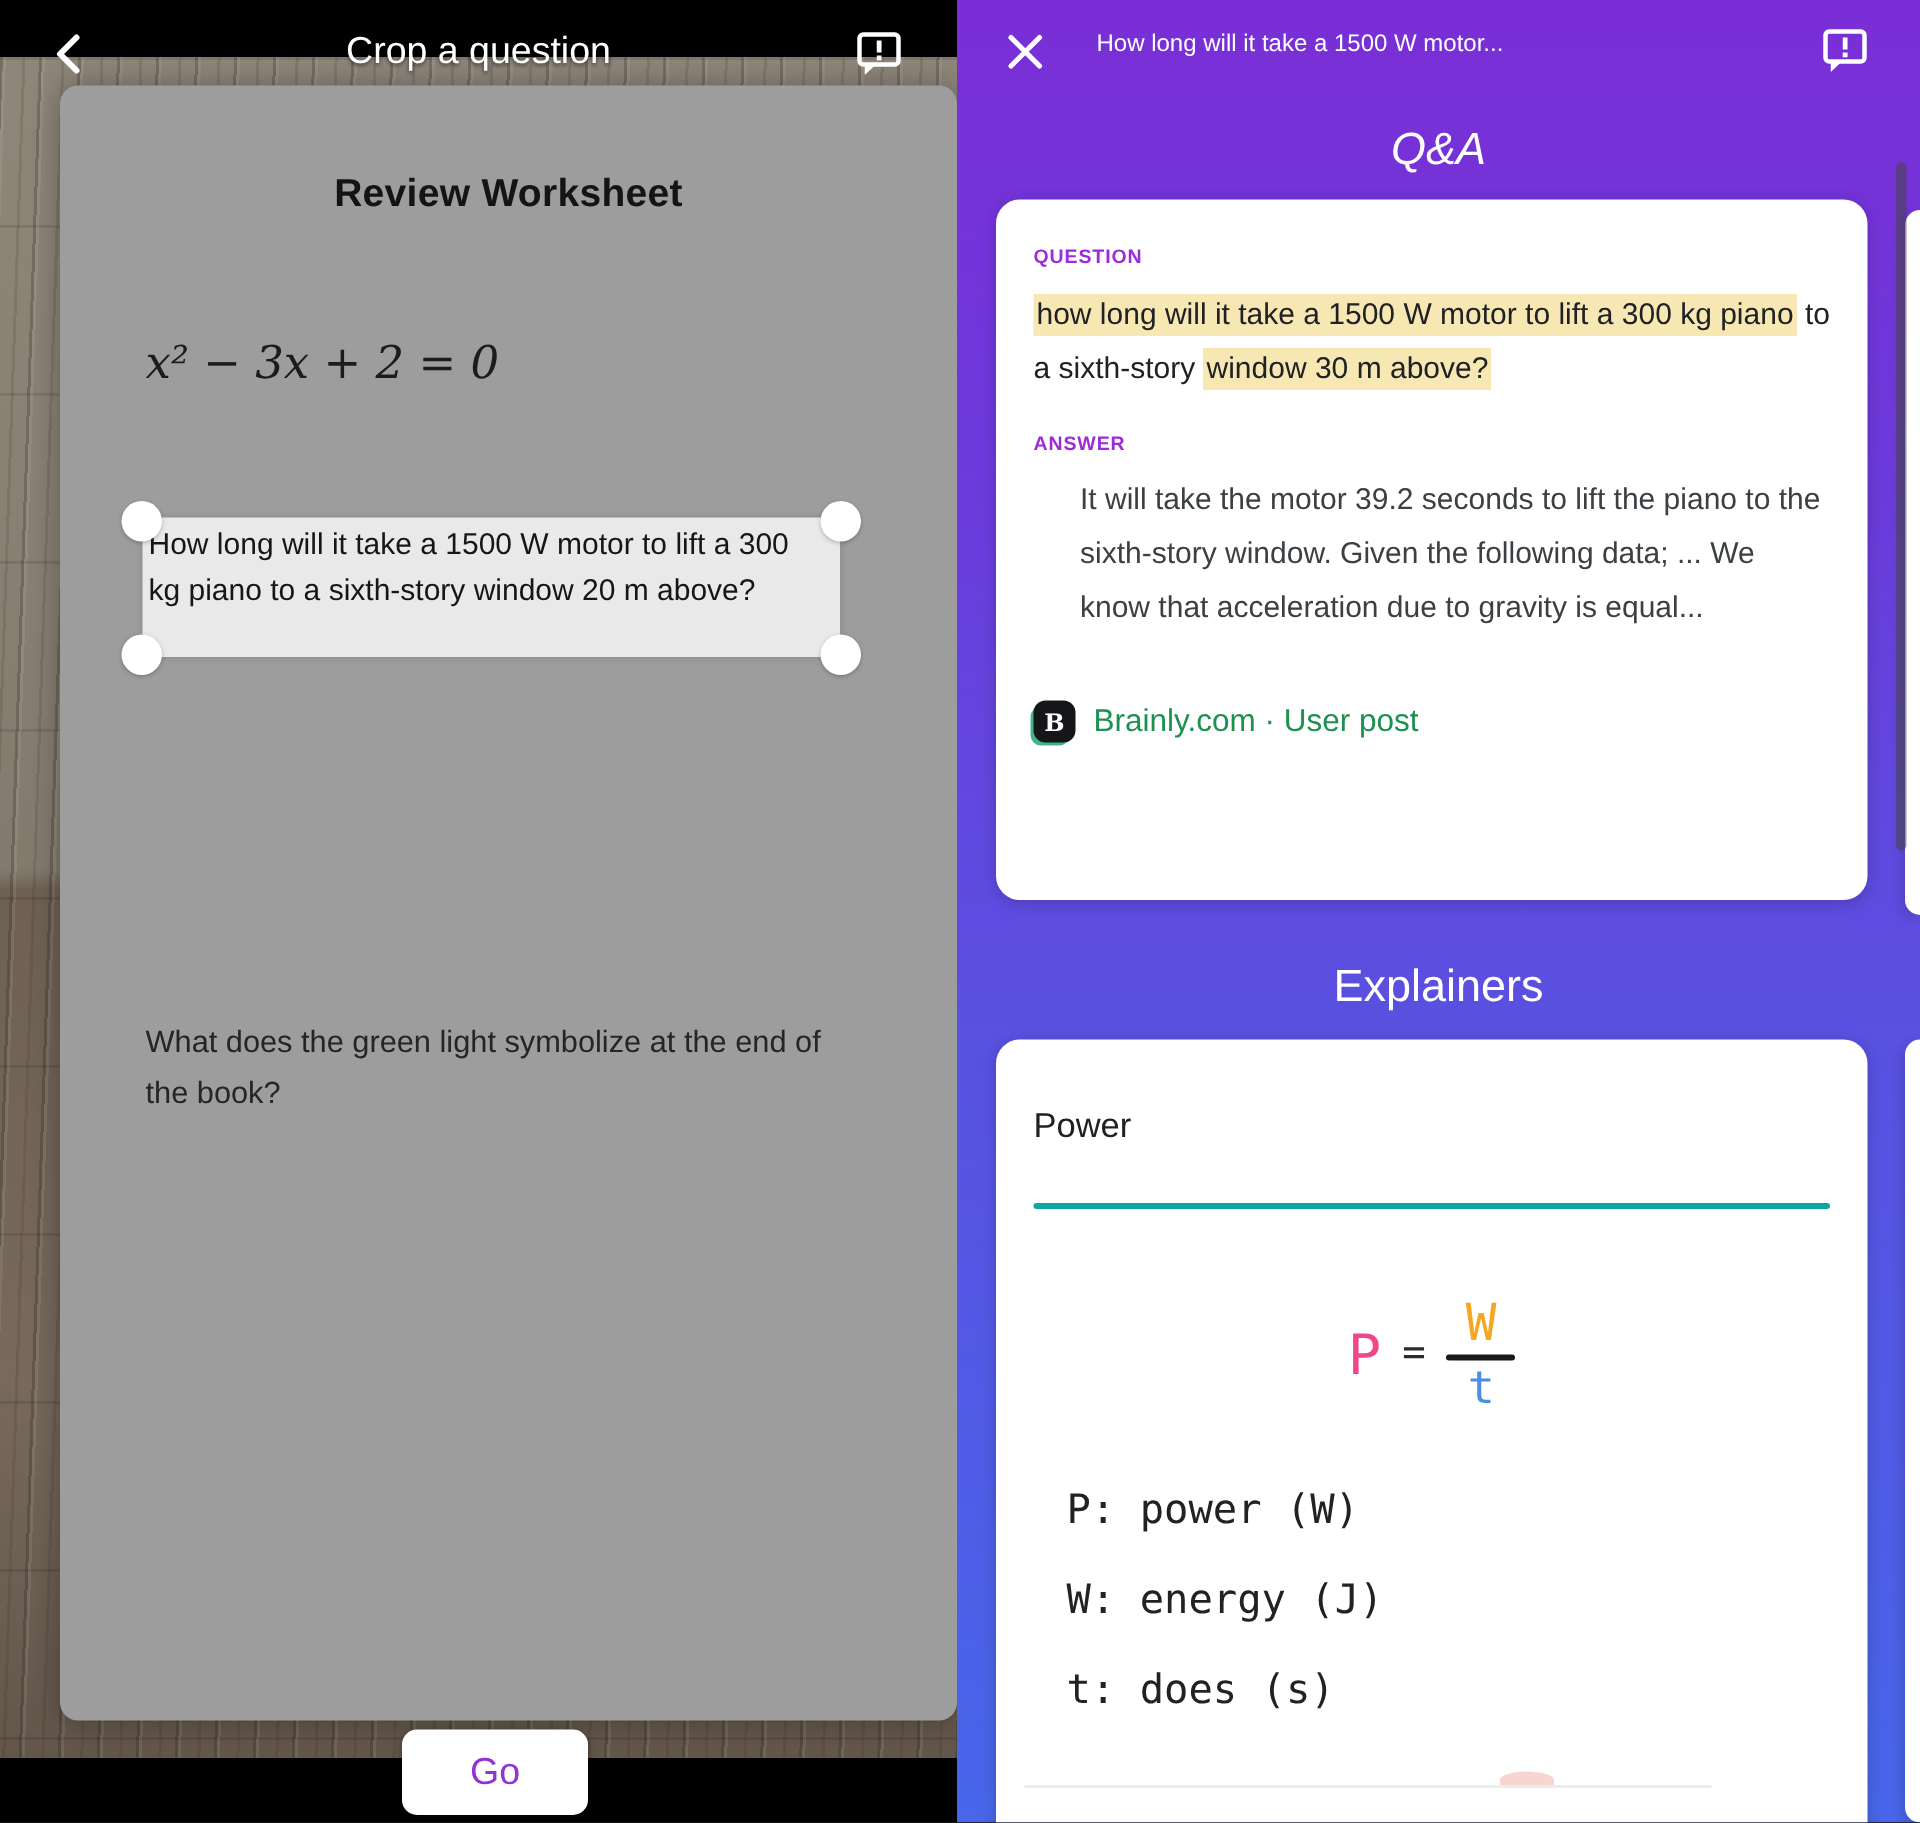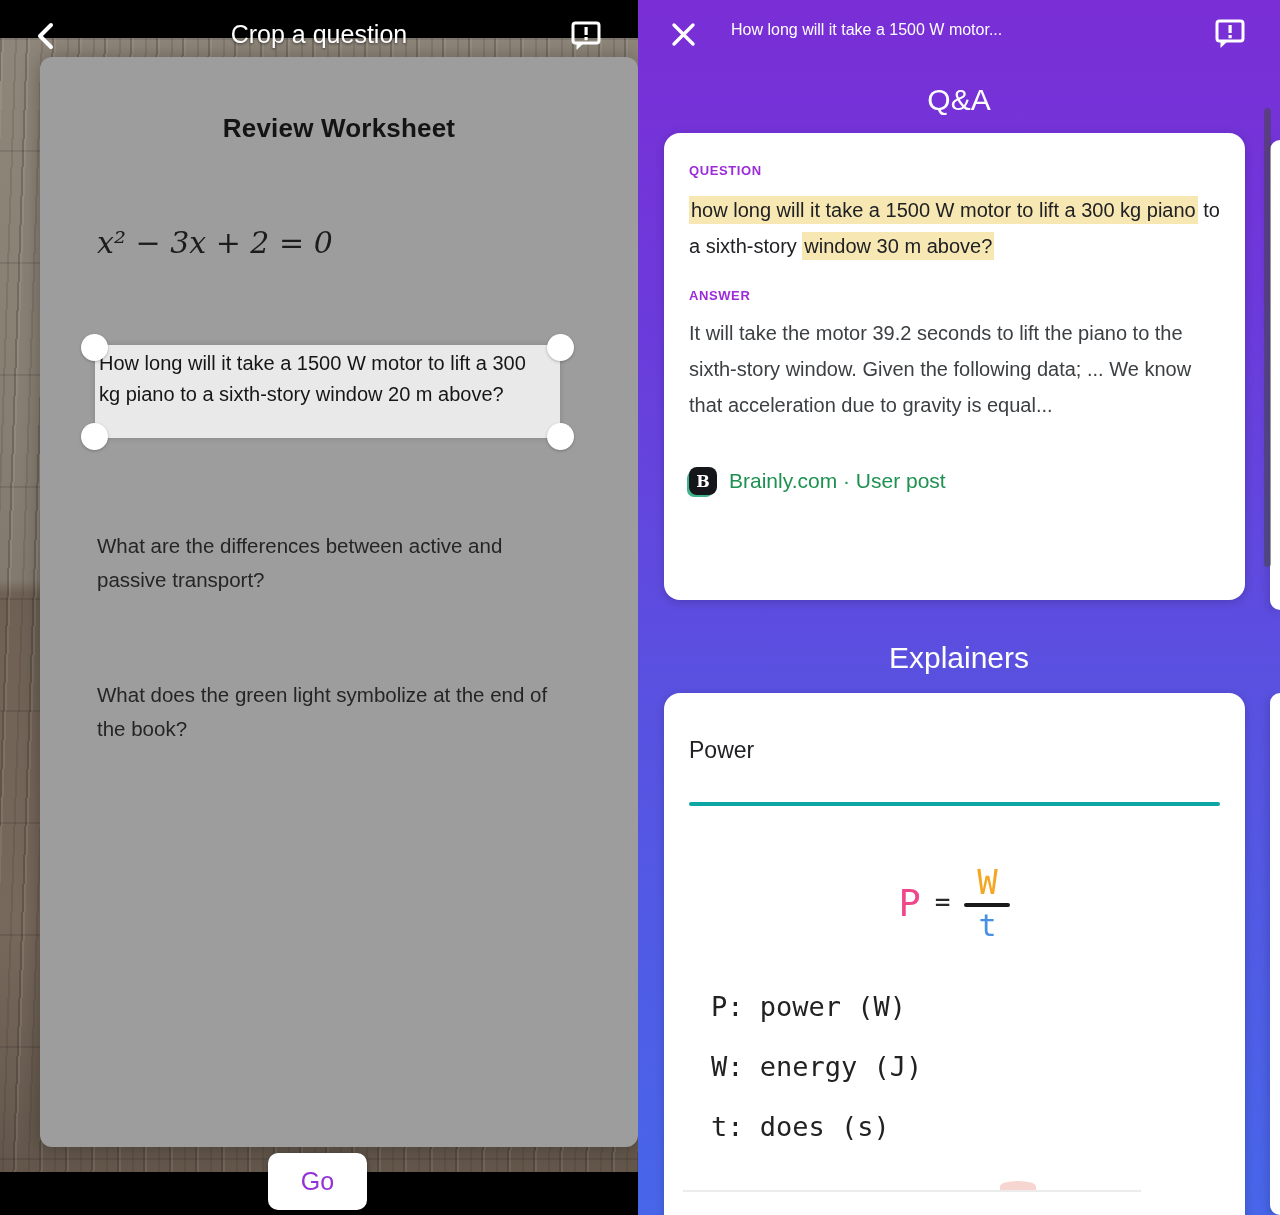--- a/index.html
+++ b/index.html
@@ -40,51 +40,51 @@
   }
   .crop-text { padding:3px 8px 0 4px; font-size:20px; line-height:31px; color:#161616; }
   .handle { position:absolute; width:27px; height:27px; border-radius:50%; background:#fff;
     box-shadow:0 1px 3px rgba(0,0,0,.25); cursor:pointer; }
   .h-tl { left:-14px; top:-11px; } .h-tr { right:-14px; top:-11px; }
   .h-bl { left:-14px; bottom:-12px; } .h-br { right:-14px; bottom:-12px; }
   .ws-q { position:absolute; left:57px; width:480px; font-size:20.5px; line-height:34px; color:#252525; }
   .ws-q2 { top:472px; } .ws-q3 { top:621px; }
   .black-bottom { position:absolute; left:0; bottom:0; width:100%; height:43px; background:#000; z-index:4; }
   .go-btn {
-    position:absolute; left:268px; top:1153px; width:99px; height:57px; z-index:8;
+    position:absolute; left:268px; top:1153px; width:124px; height:57px; z-index:8;
     background:#fff; border:none; border-radius:10px; cursor:pointer;
     color:#9333d6; font-size:25px; font-family:"Liberation Sans", sans-serif;
     box-shadow:0 2px 6px rgba(0,0,0,.35);
   }
   
   .right-panel {
     position:relative; width:642px; height:1215px; overflow:hidden;
     background:linear-gradient(180deg, #7a2ed6 0%, #6d39da 24%, #5a50e0 55%, #4766e9 100%);
   }
   .close-btn { position:absolute; left:32px; top:21px; cursor:pointer; }
   .right-title {
     position:absolute; left:93px; top:21px; width:460px; color:#fff; font-size:16px;
     white-space:nowrap; overflow:hidden;
   }
   .fb-right { position:absolute; left:576px; top:18px; cursor:pointer; }
   .section-heading { position:absolute; left:0; width:100%; text-align:center; color:#fff;
     font-size:30px; font-weight:500; }
-  .qa-heading { top:83px; }
+  .qa-heading { top:83px;font-style:italic; }
   .explainers-heading { top:641px; }
   .qa-card {
     position:absolute; left:26px; top:133px; width:581px; min-height:467px;
     background:#fff; border-radius:16px; padding:30px 25px 24px 25px;
     box-shadow:0 2px 10px rgba(0,0,0,.18);
   }
   .card-label { color:#9c2bd9; font-size:13px; font-weight:600; letter-spacing:.6px; }
   .q-text { margin-top:14px; font-size:20px; line-height:36px; color:#202124; }
   .hl { background:#f7e7b3; box-decoration-break:clone; -webkit-box-decoration-break:clone;
     padding:3px 2px; }
   .answer-label { margin-top:24px; }
-  .a-text { margin-top:12px; font-size:20px; line-height:36px; color:#3c4043; }
+  .a-text { margin-top:12px; font-size:20px; line-height:36px; color:#3c4043;margin-left:31px; }
   .source-row { margin-top:44px; display:flex; align-items:center; gap:12px; cursor:pointer; }
   .brainly-logo {
     width:28px; height:28px; background:#141619; border-radius:8px; color:#fff;
     font-size:16px; font-weight:700; display:flex; align-items:center; justify-content:center;
     box-shadow:-3px 3px 0 -1px #42b48b; font-family:"DejaVu Serif", serif;
   }
   .source-text { color:#1d9150; font-size:21px; }
   .explainer-card {
     position:absolute; left:26px; top:693px; width:581px; height:540px;
     background:#fff; border-radius:16px; padding:44px 25px 0 25px;
@@ -125,21 +125,20 @@
         <div class="equation">x² − 3x + 2 = 0</div>
 
         <div class="crop-box">
           <div class="crop-text">How long will it take a 1500 W motor to lift a 300 kg piano to a sixth-story window 20 m above?</div>
           <div class="handle h-tl"></div>
           <div class="handle h-tr"></div>
           <div class="handle h-bl"></div>
           <div class="handle h-br"></div>
         </div>
 
-        <div class="ws-q ws-q2">What are the differences between active and passive transport?</div>
         <div class="ws-q ws-q3">What does the green light symbolize at the end of the book?</div>
       </div>
     </div>
 
     <div class="left-topbar"></div>
     <button class="icon-btn back-btn">
       <span>
         <svg width="24" height="28" viewBox="0 0 24 28">
             <polyline points="17,3 6,14 17,25" stroke="#fff" stroke-width="4" fill="none" stroke-linecap="round" stroke-linejoin="round"></polyline>
           </svg>

